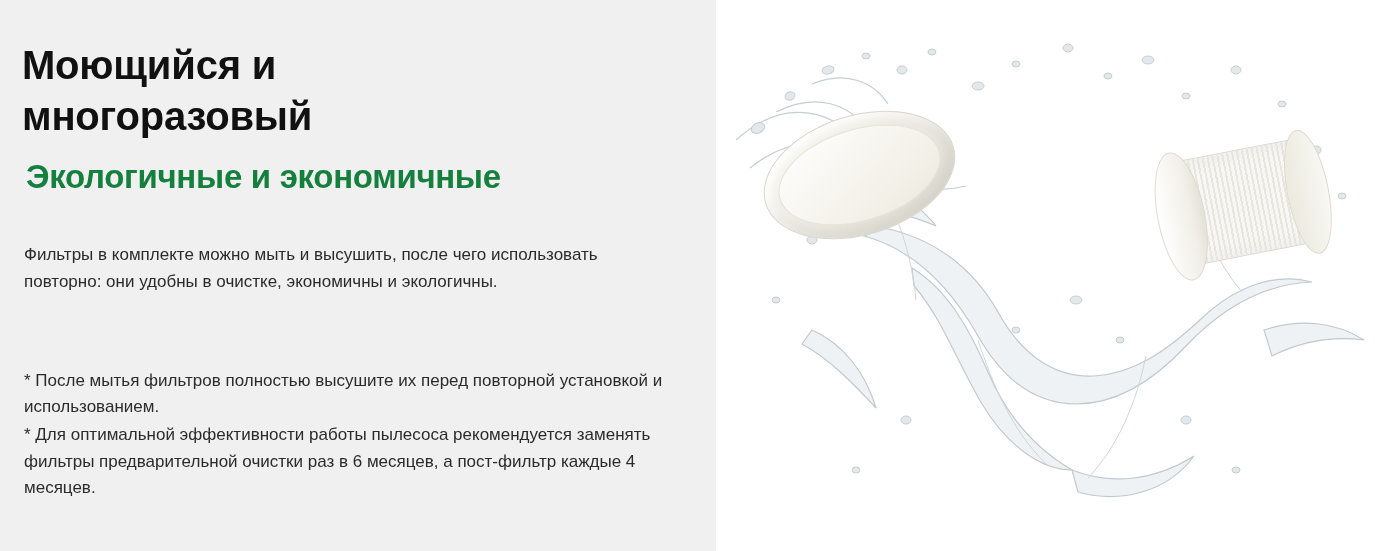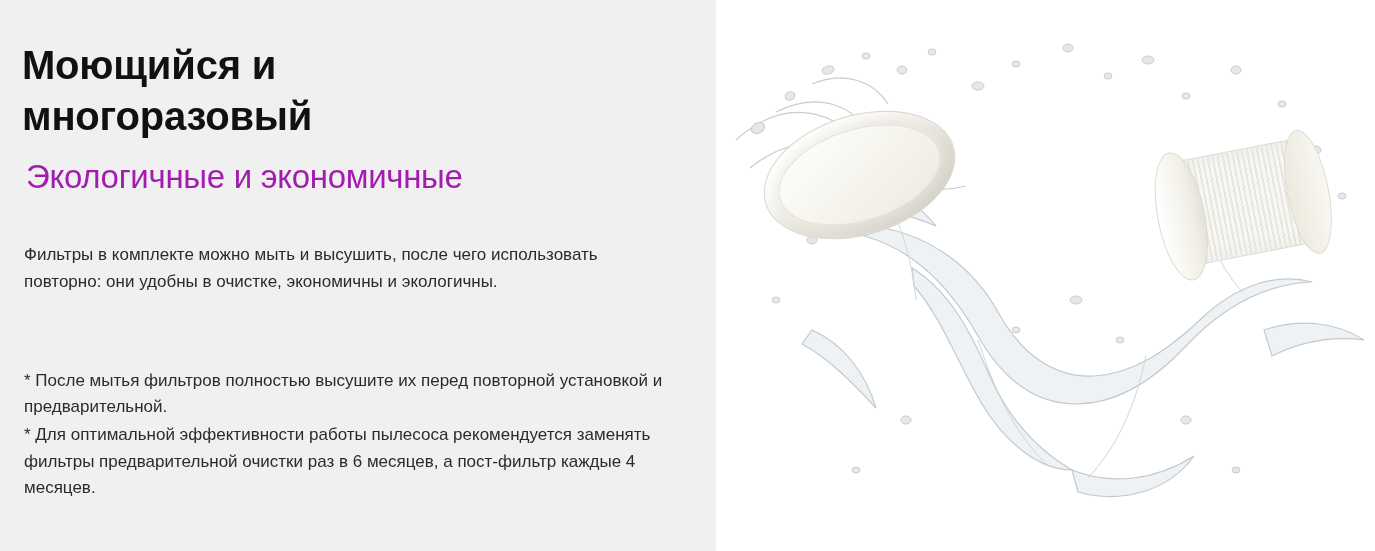--- a/index.html
+++ b/index.html
@@ -40,22 +40,22 @@
     line-height: 1.28;
     font-weight: bold;
     color: #111111;
     letter-spacing: -0.2px;
     margin: 0;
     white-space: pre-line;
   }
   .subheadline {
     font-size: 33px;
     line-height: 1.3;
-    font-weight: normal;
-    color: #a21caf;
+    font-weight: bold;
+    color: #15803d;
     margin: 14px 0 0 4px;
     letter-spacing: -0.3px;
   }
   .body-text {
     font-size: 17px;
     line-height: 1.6;
     color: #2b2b2b;
     margin: 42px 0 8px 2px;
     max-width: 600px;
     font-weight: normal;
@@ -155,21 +155,21 @@
 
   <div class="left-pane">
     <h1 class="headline">Моющийся и
 многоразовый</h1>
 
     <h2 class="subheadline">Экологичные и экономичные</h2>
 
     <p class="body-text">Фильтры в комплекте можно мыть и высушить, после чего использовать повторно: они удобны в очистке, экономичны и экологичны.</p>
 
     <div class="notes">
-      <div class="note-line">* После мытья фильтров полностью высушите их перед повторной установкой и предварительной.</div>
+      <div class="note-line">* После мытья фильтров полностью высушите их перед повторной установкой и использованием.</div>
       <div class="note-line">* Для оптимальной эффективности работы пылесоса рекомендуется заменять фильтры предварительной очистки раз в 6 месяцев, а пост-фильтр каждые 4 месяцев.</div>
     </div>
   </div>
 
   <div class="right-pane">
     <div class="art-wrap">
 
       <svg class="splash-svg" viewBox="0 0 659 551" aria-hidden="true">
         <g fill="none" stroke="#c7cdd1" stroke-width="1.2">
           <path d="M20 140 C70 95, 120 110, 150 150 C175 183, 210 196, 250 186"></path>

